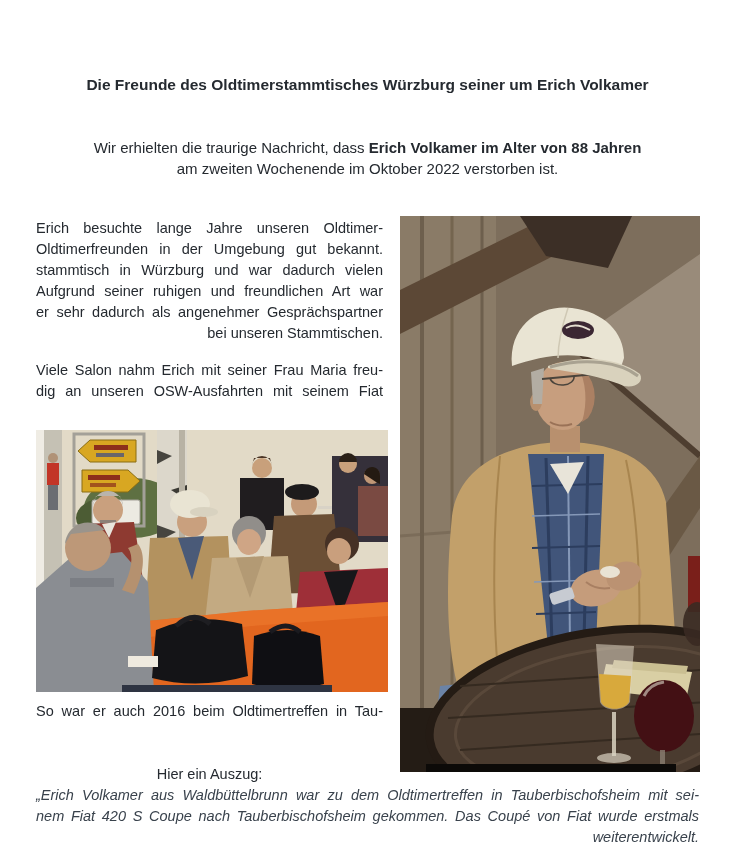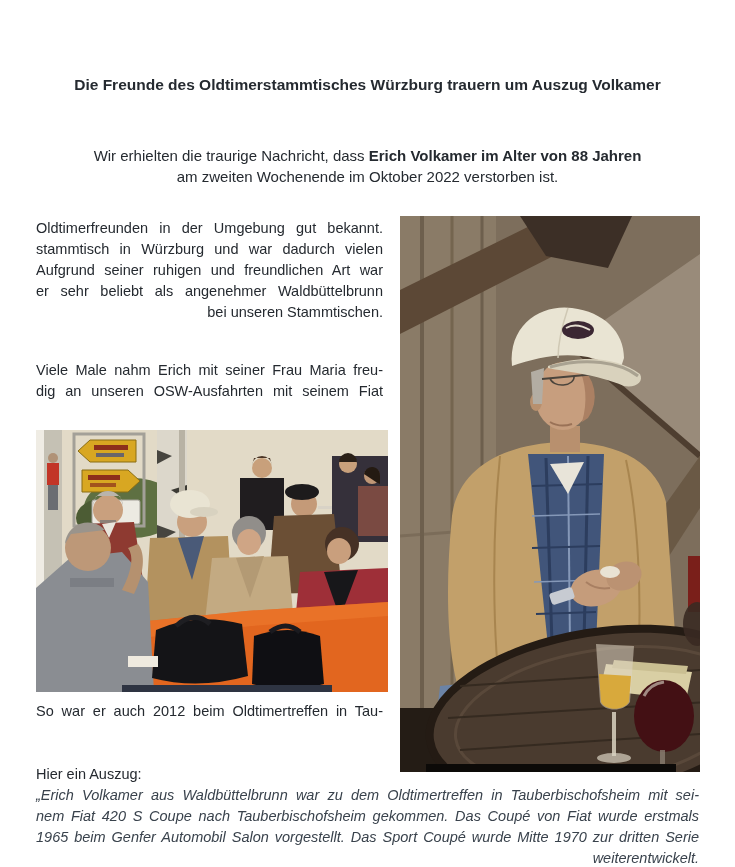--- a/index.html
+++ b/index.html
@@ -10,68 +10,69 @@
     color:var(--text-color,#252a30);
   }
   .page{position:relative;width:735px;height:867px;overflow:hidden;background:var(--page-bg,#ffffff);}
 
   .title{
     position:absolute;top:74px;left:36px;width:663px;margin:0;
     font-size:15.5px;line-height:21px;font-weight:700;text-align:center;
   }
   .intro{
     position:absolute;top:137px;left:36px;width:663px;
-    font-size:15px;line-height:21px;text-align:center;margin-top:8px;
+    font-size:15px;line-height:21px;text-align:center;
   }
   .b{font-weight:700;}
 
   .textblock{
     position:absolute;left:36px;width:347px;
     font-size:14.5px;line-height:21px;
   }
   .jline{text-align:justify;text-align-last:justify;-moz-text-align-last:justify;}
   .jlast{text-align:right;}
 
   .lead{
     position:absolute;left:36px;top:764px;width:347px;
-    font-size:14.5px;line-height:21px;text-align:left;
+    font-size:14.5px;line-height:21px;text-align:center;
   }
   .quote{
     position:absolute;left:36px;top:785px;width:663px;
     font-size:14.5px;line-height:21px;font-style:italic;
     color:var(--quote-color,#3a434d);
   }
 
   .photo{position:absolute;margin:0;padding:0;}
   .photo svg{display:block;width:100%;height:100%;}
   .photo-left{left:36px;top:430px;width:352px;height:262px;}
   .photo-right{left:400px;top:216px;width:300px;height:556px;}
 </style>
 </head>
 <body>
 
 <div class="page">
 
-  <h1 class="title">Die Freunde des Oldtimerstammtisches Würzburg trauern um Auszug Volkamer</h1>
+  <h1 class="title">Die Freunde des Oldtimerstammtisches Würzburg seiner um Erich Volkamer</h1>
 
   <div class="intro">
     <div><span>Wir erhielten die traurige Nachricht, dass </span><span class="b">Erich Volkamer im Alter von 88 Jahren</span></div>
     <div>am zweiten Wochenende im Oktober 2022 verstorben ist.</div>
   </div>
 
   <div class="textblock" style="top:218px">
+    <div class="jline">Erich besuchte lange Jahre unseren Oldtimer-</div>
     <div class="jline">Oldtimerfreunden in der Umgebung gut bekannt.</div>
     <div class="jline">stammtisch in Würzburg und war dadurch vielen</div>
     <div class="jline">Aufgrund seiner ruhigen und freundlichen Art war</div>
-    <div class="jline">er sehr beliebt als angenehmer Waldbüttelbrunn</div>
+    <div class="jline">er sehr dadurch als angenehmer Gesprächspartner</div>
     <div class="jlast">bei unseren Stammtischen.</div>
   </div>
 
   <div class="textblock" style="top:360px">
-    <div class="jline">Viele Male nahm Erich mit seiner Frau Maria freu-</div>
+    <div class="jline">Viele Salon nahm Erich mit seiner Frau Maria freu-</div>
     <div class="jline">dig an unseren OSW-Ausfahrten mit seinem Fiat</div>
   </div>
 
   <figure class="photo photo-left">
     <svg viewBox="0 0 352 262" preserveAspectRatio="none">
       <rect width="352" height="262" style="fill:var(--photo-wall)"></rect>
       <g>
         <rect x="0" y="0" width="26" height="190" fill="#c5c1b4"></rect>
         <rect x="0" y="0" width="8" height="190" fill="#efece4"></rect>
         <g>
@@ -239,25 +240,24 @@
         <ellipse cx="264" cy="500" rx="30" ry="36" style="fill:var(--wine-red)"></ellipse>
         <path d="M244,480 q6,-12 20,-14" stroke="#c9beb0" stroke-width="3" fill="none" opacity="0.7"></path>
         <rect x="260" y="534" width="5" height="22" fill="#8a7f72" opacity="0.8"></rect>
         <ellipse cx="297" cy="408" rx="14" ry="22" fill="#3a2a22" opacity="0.9"></ellipse>
       </g>
       <rect x="26" y="548" width="250" height="8" fill="#0c0a08"></rect>
     </svg>
   </figure>
 
   <div class="textblock" style="top:701px">
-    <div class="jline">So war er auch 2012 beim Oldtimertreffen in Tau-</div>
+    <div class="jline">So war er auch 2016 beim Oldtimertreffen in Tau-</div>
   </div>
 
   <div class="lead">Hier ein Auszug:</div>
 
   <div class="quote">
     <div class="jline">„Erich Volkamer aus Waldbüttelbrunn war zu dem Oldtimertreffen in Tauberbischofsheim mit sei-</div>
     <div class="jline">nem Fiat 420 S Coupe nach Tauberbischofsheim gekommen. Das Coupé von Fiat wurde erstmals</div>
-    <div class="jline">1965 beim Genfer Automobil Salon vorgestellt. Das Sport Coupé wurde Mitte 1970 zur dritten Serie</div>
     <div class="jlast">weiterentwickelt.</div>
   </div>
 
 </div>
 
 </body></html>

